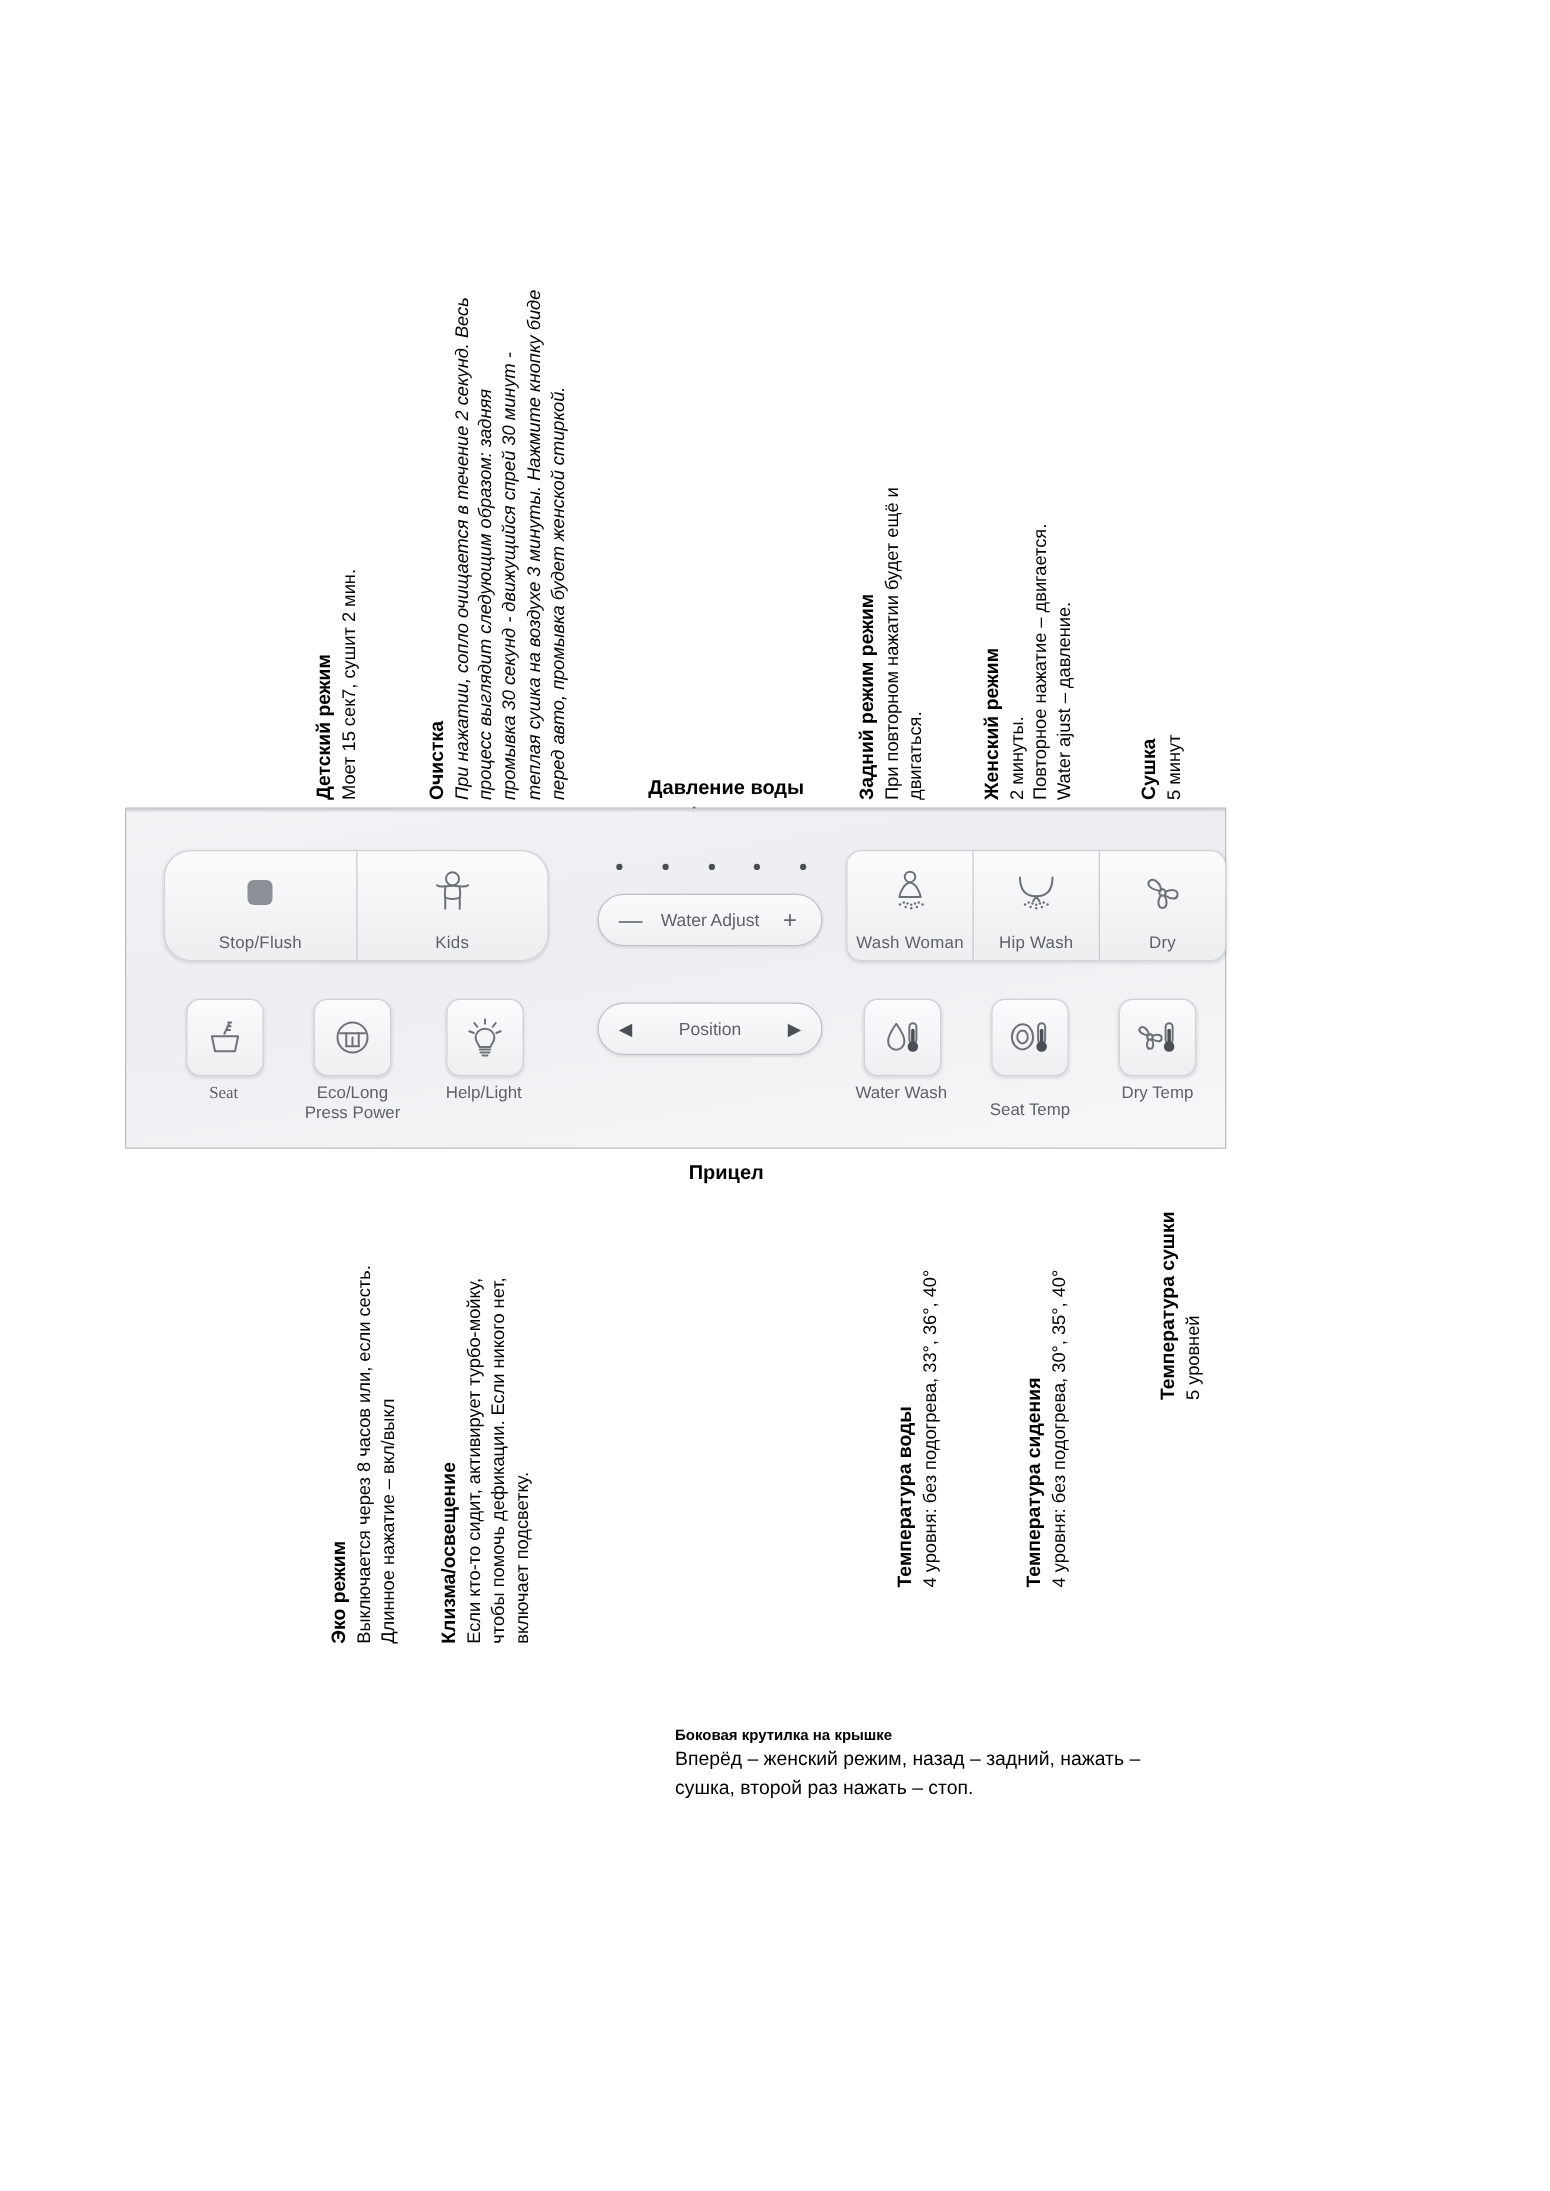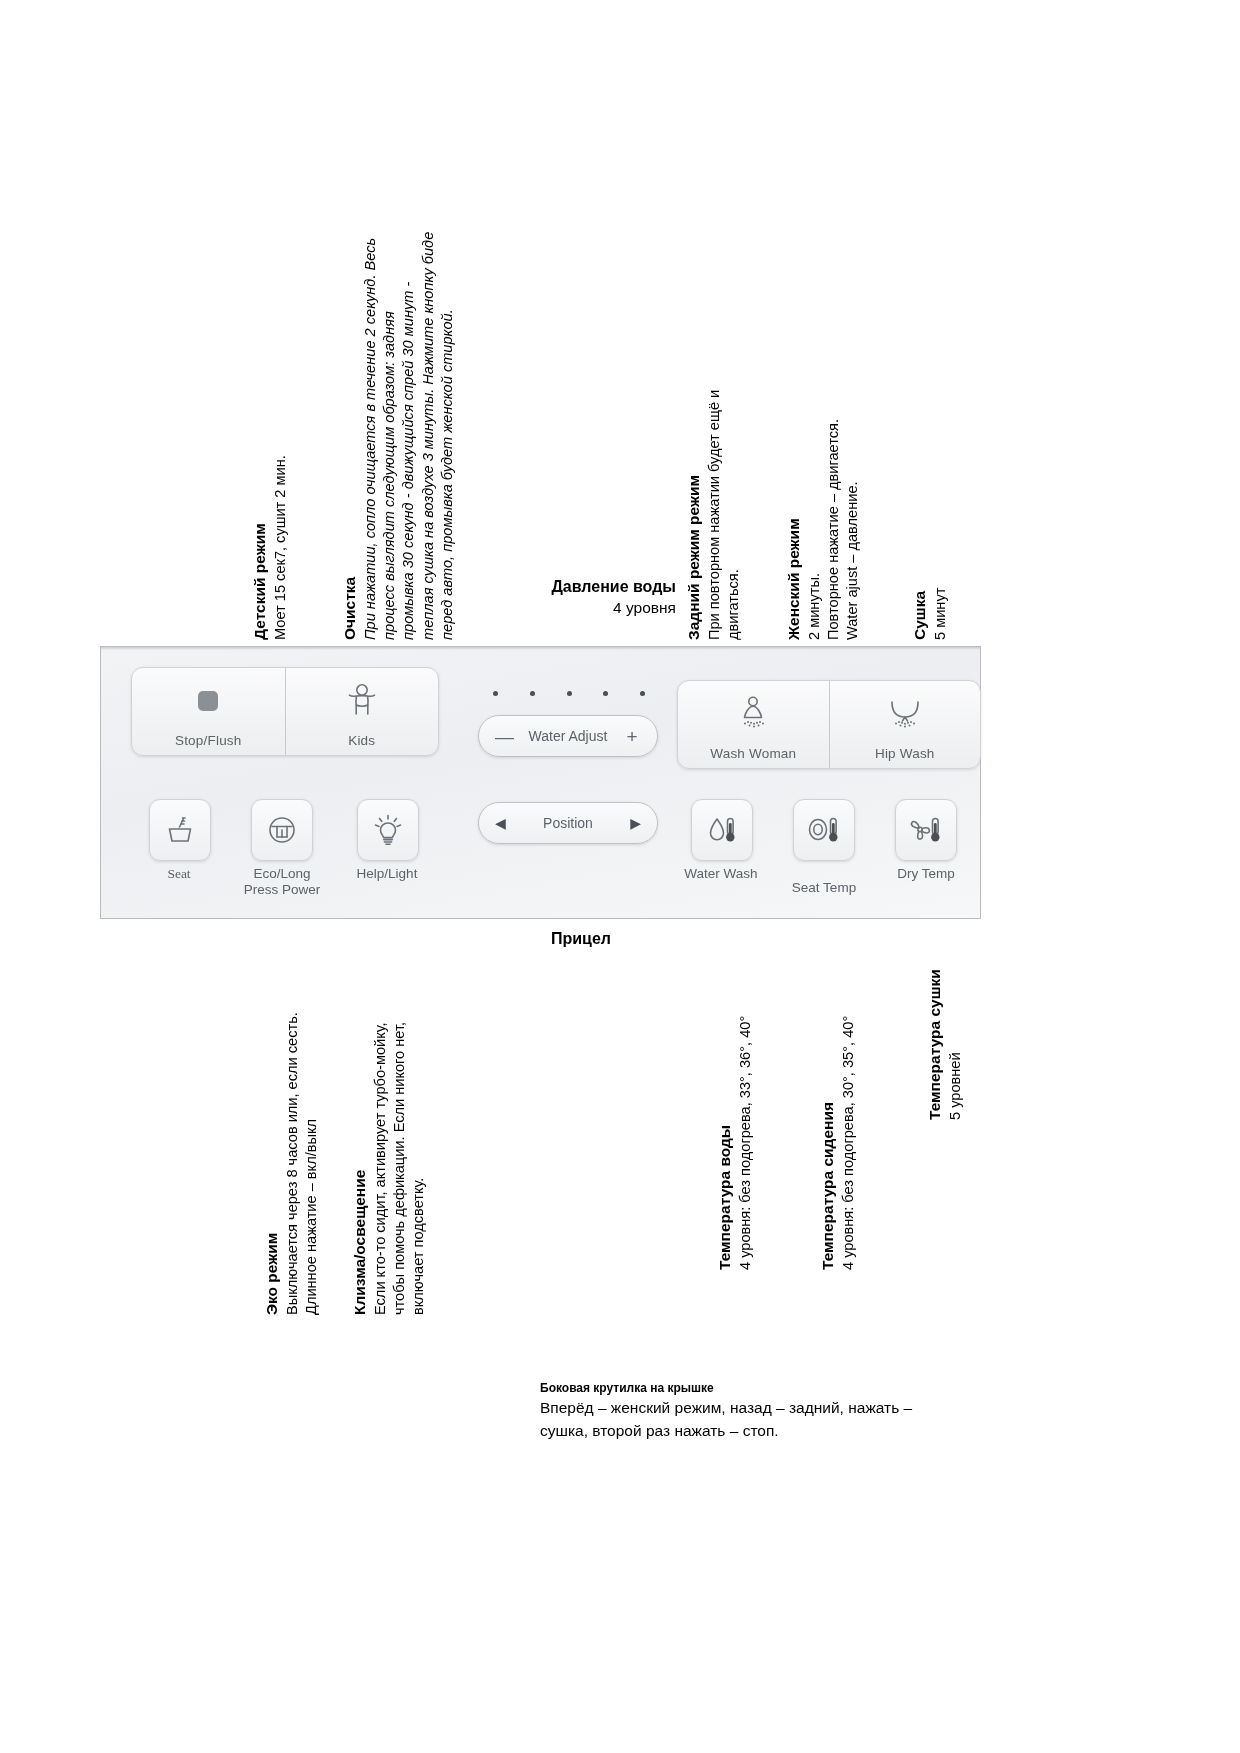--- a/index.html
+++ b/index.html
@@ -109,21 +109,21 @@
 
   <div class="vpara" style="left:340px; top:640px;">
     <div class="ln b">Очистка</div>
     <div class="ln it">При нажатии, сопло очищается в течение 2 секунд. Весь</div>
     <div class="ln it">процесс выглядит следующим образом: задняя</div>
     <div class="ln it">промывка 30 секунд - движущийся спрей 30 минут -</div>
     <div class="ln it">теплая сушка на воздухе 3 минуты. Нажмите кнопку биде</div>
     <div class="ln it">перед авто, промывка будет женской стиркой.</div>
   </div>
 
-  <div class="hblock" style="left:486px; top:576px; width:190px;text-align:right;">
+  <div class="hblock" style="left:486px; top:620px; width:190px;">
     <div class="ttl">Давление воды</div>
     <div class="bdy">4 уровня</div>
   </div>
 
   <div class="vpara" style="left:684px; top:640px;">
     <div class="ln b">Задний режим режим</div>
     <div class="ln">При повторном нажатии будет ещё и</div>
     <div class="ln">двигаться.</div>
   </div>
 
@@ -134,21 +134,21 @@
     <div class="ln">Water ajust – давление.</div>
   </div>
 
   <div class="vpara" style="left:910px; top:640px;">
     <div class="ln b">Сушка</div>
     <div class="ln">5 минут</div>
   </div>
 
   <div class="panel">
 
-    <div class="cluster" style="left:30px; top:20px; width:306px; height:87px;">
+    <div class="cluster" style="left:30px; top:33px; width:306px; height:87px;border-radius:22px;">
 
       <div class="cell">
         <div class="ic">
           <svg width="34" height="34" viewBox="0 0 34 34">
             <rect x="7" y="7" width="20" height="20" rx="5" class="fillgray"></rect>
           </svg>
         </div>
         <div class="lb">Stop/Flush</div>
       </div>
 
@@ -225,20 +225,31 @@
               <circle cx="32" cy="27.5" r="1"></circle>
               <circle cx="18.5" cy="29.5" r="1"></circle>
                 <circle cx="23" cy="30.6" r="1"></circle>
               <circle cx="27.5" cy="29.5" r="1"></circle>
             </g>
           </svg>
         </div>
         <div class="lb">Hip Wash</div>
       </div>
 
+      <div class="cell">
+        <div class="ic">
+          <svg width="40" height="36" viewBox="0 0 40 36">
+            <circle cx="20" cy="18" r="2.6" class="stroke"></circle>
+            <path class="stroke" d="M19 15.6 C17.5 9 12 6 9.5 9 C7 12 11 16 18.6 16.6"></path>
+            <path class="stroke" d="M22.2 17.5 C28.5 14.5 32.5 16.5 32 20.2 C31.5 24 26.5 23.5 21.8 20.2"></path>
+            <path class="stroke" d="M18.6 20.3 C15.5 25.5 16.5 30.5 20.2 30.3 C24 30 24 25 21.7 20.4"></path>
+          </svg>
+        </div>
+        <div class="lb">Dry</div>
+      </div>
     </div>
 
     <div class="sqbtn" style="left:48px; top:152px;">
       <span>
         <svg width="34" height="34" viewBox="0 0 34 34">
           <path class="stroke" d="M19.5 5 L22 5 M19 8 L21.5 8 M18.5 11 L21 11"></path>
           <path class="stroke" d="M16.5 14 L20.5 5.5"></path>
           <path class="stroke" d="M6.5 16 H27.5 L25 28 H9 Z"></path>
         </svg>
       </span>

